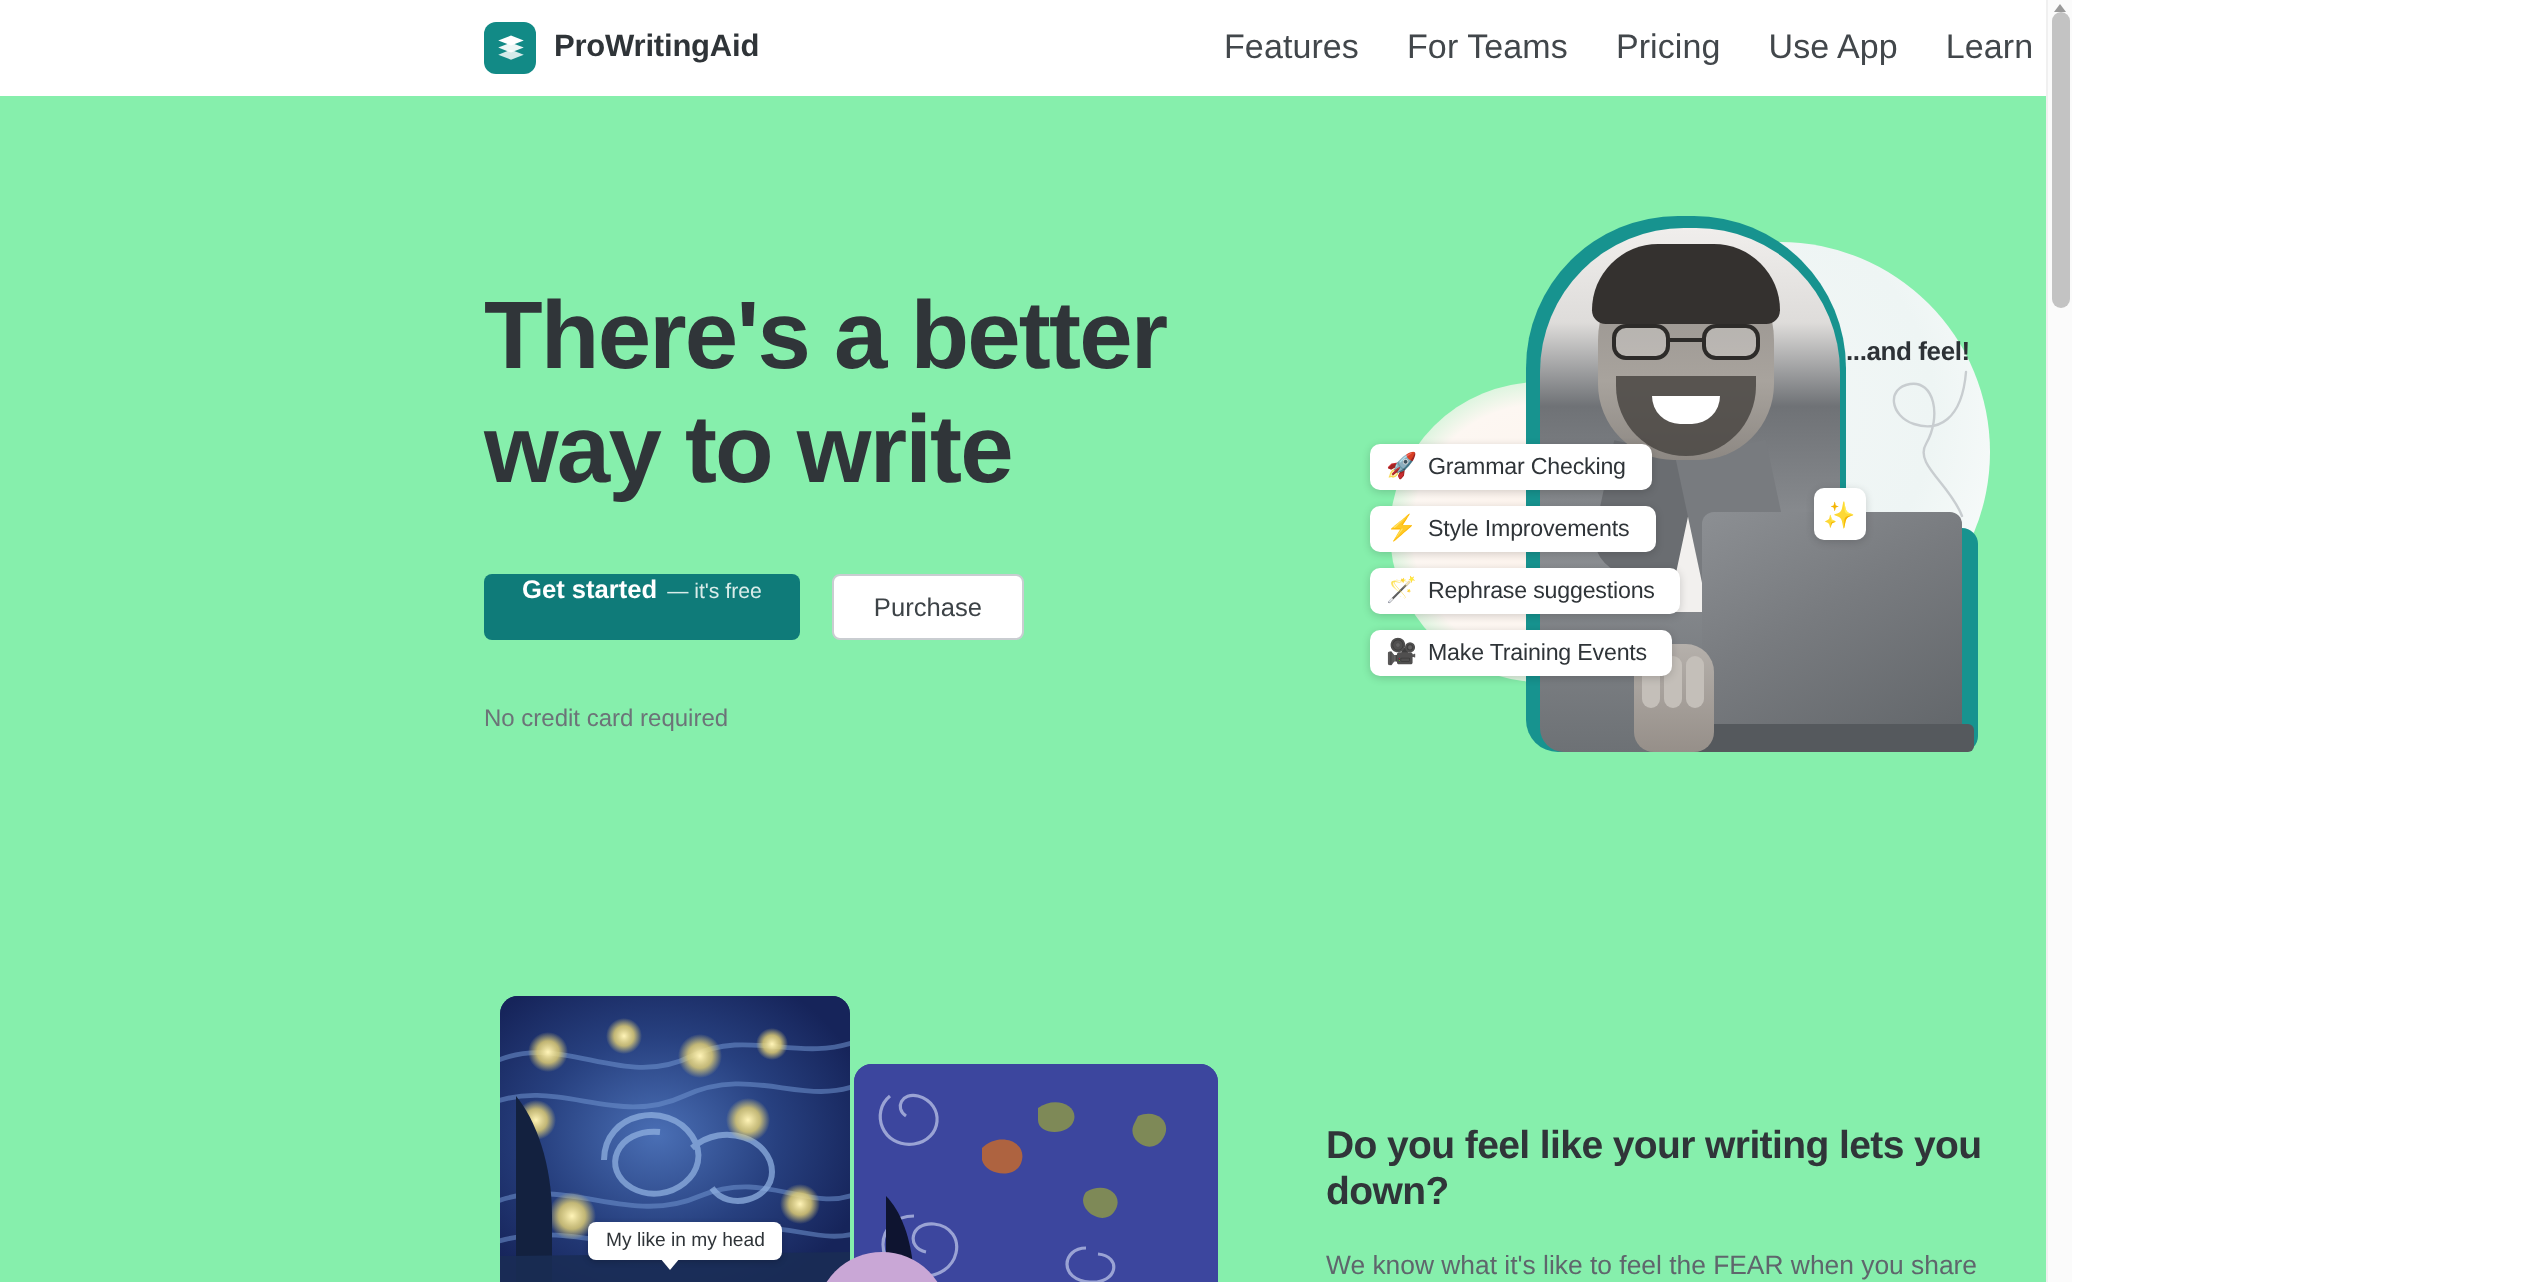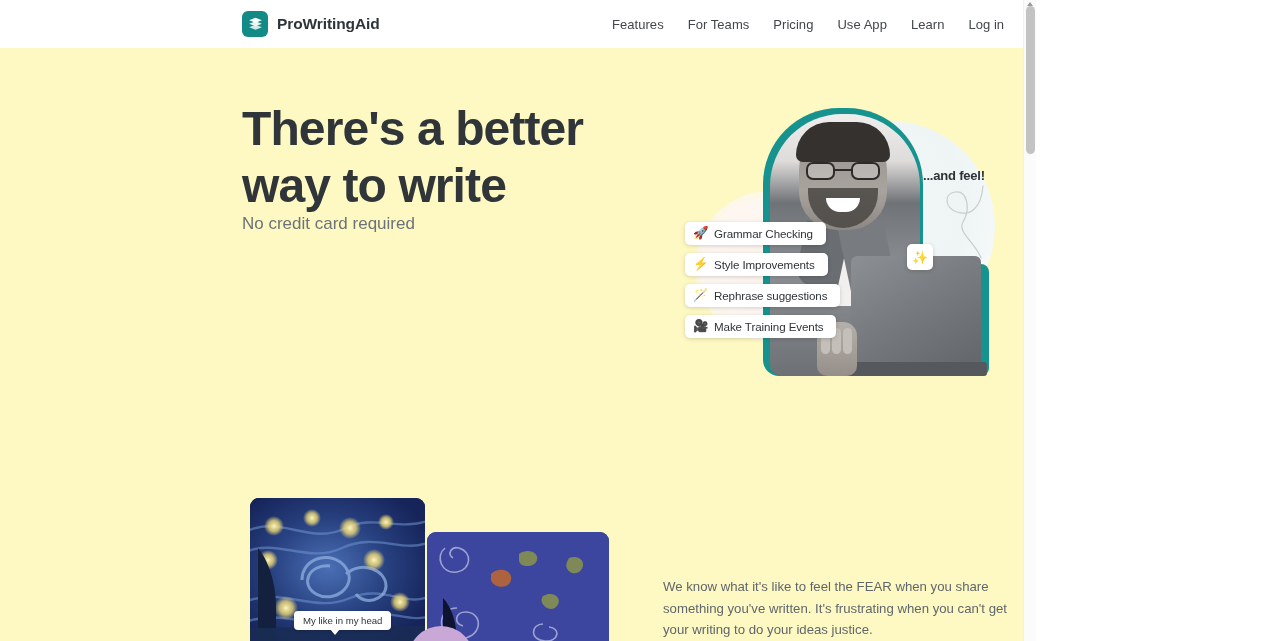--- a/index.html
+++ b/index.html
@@ -9,21 +9,21 @@
     height: 641px;
     overflow: hidden;
     background: #ffffff;
     font-family: "Liberation Sans", sans-serif;
     -webkit-font-smoothing: antialiased;
   }
   .page {
     position: relative;
     width: 1036px;
     height: 641px;
-    background: #fef9c3;
+    background: #86efac;
     overflow: hidden;
     text-decoration: underline;
   }
 
   
   .header {
     position: absolute;
     top: 0; left: 0;
     width: 1255px;
     height: 48px;
@@ -63,21 +63,21 @@
   .nav {
     position: absolute;
     left: 600px;
     top: 0;
     height: 48px;
     display: flex;
     align-items: center;
     gap: 0;
   }
   .nav-link {
-    font-size: 13px;
+    font-size: 17px;
     color: #42474b;
     text-decoration: none;
     padding: 6px 12px;
     white-space: nowrap;
     letter-spacing: 0.05px;
   }
   .btn-signup {
     margin-left: 13px;
     background: #eda04a;
     color: #34383c;
@@ -103,20 +103,21 @@
     left: 242px;
     top: 100px;
     width: 400px;
   }
   .hero-title {
     font-size: 48px;
     line-height: 57px;
     font-weight: bold;
     color: #303539;
     letter-spacing: -0.9px;
+    margin-top: 40px;
   }
   .hero-sub {
     margin-top: 22px;
     font-size: 15.2px;
     line-height: 23px;
     color: #5f666c;
     width: 325px;
   }
   .hero-actions {
     margin-top: 33px;
@@ -150,21 +151,22 @@
     border: 1px solid #c9cdd1;
     border-radius: 4px;
     height: 33px;
     padding: 0 20px;
     font-size: 12.8px;
     color: #3d4347;
     cursor: pointer;
     font-family: "Liberation Sans", sans-serif;
   }
   .hero-note {
-    font-size: 17px;
+    margin-top: 32px;
+    font-size: 12px;
     color: #6c7378;
   }
 
   
   .hero-art {
     position: absolute;
     left: 655px;
     top: 96px;
     width: 380px;
     height: 300px;
@@ -524,20 +526,27 @@
       <a class="nav-link" href="#">Log in</a>
       <button class="btn-signup">Sign up</button>
     </nav>
   </div>
 
   <div class="hero">
 
     <div class="hero-copy">
       <h1 class="hero-title">There's a better way to write</h1>
 
+      <div class="hero-actions">
+        <button class="btn-get-started">
+          <span class="gs-main">Get started</span>
+          <span class="gs-sub">— it's free</span>
+        </button>
+        <button class="btn-purchase">Purchase</button>
+      </div>
 
       <div class="hero-note">No credit card required</div>
     </div>
 
     <div class="hero-art">
       <div class="art-blob"></div>
       <div class="art-blob2"></div>
 
       <div class="person">
         <div class="p-outline"></div>
@@ -653,20 +662,21 @@
             <path d="M142 26 C152 22, 160 30, 154 38 C148 46, 136 38, 140 30 Z"></path>
             <path d="M116 64 C126 58, 136 66, 130 74 C124 82, 110 72, 116 64 Z"></path>
           </g>
           <path d="M64 42 C72 34, 86 38, 84 48 C82 58, 66 56, 64 48 Z" fill="#c2682f" opacity="0.85"></path>
           <path d="M16 111 L16 66 C24 74, 30 90, 30 111 Z" fill="#0e1430"></path>
         </svg>
       </div>
     </div>
 
     <div class="copy2">
+      <h2 class="h2">Do you feel like your writing lets you down?</h2>
       <p class="p2">We know what it's like to feel the FEAR when you share something you've written. It's frustrating when you can't get your writing to do your ideas justice.</p>
     </div>
   </div>
 
   <div class="scrollbar">
     <span class="scroll-arrow up"></span>
     <div class="scroll-thumb"></div>
   </div>
 
 </div>

